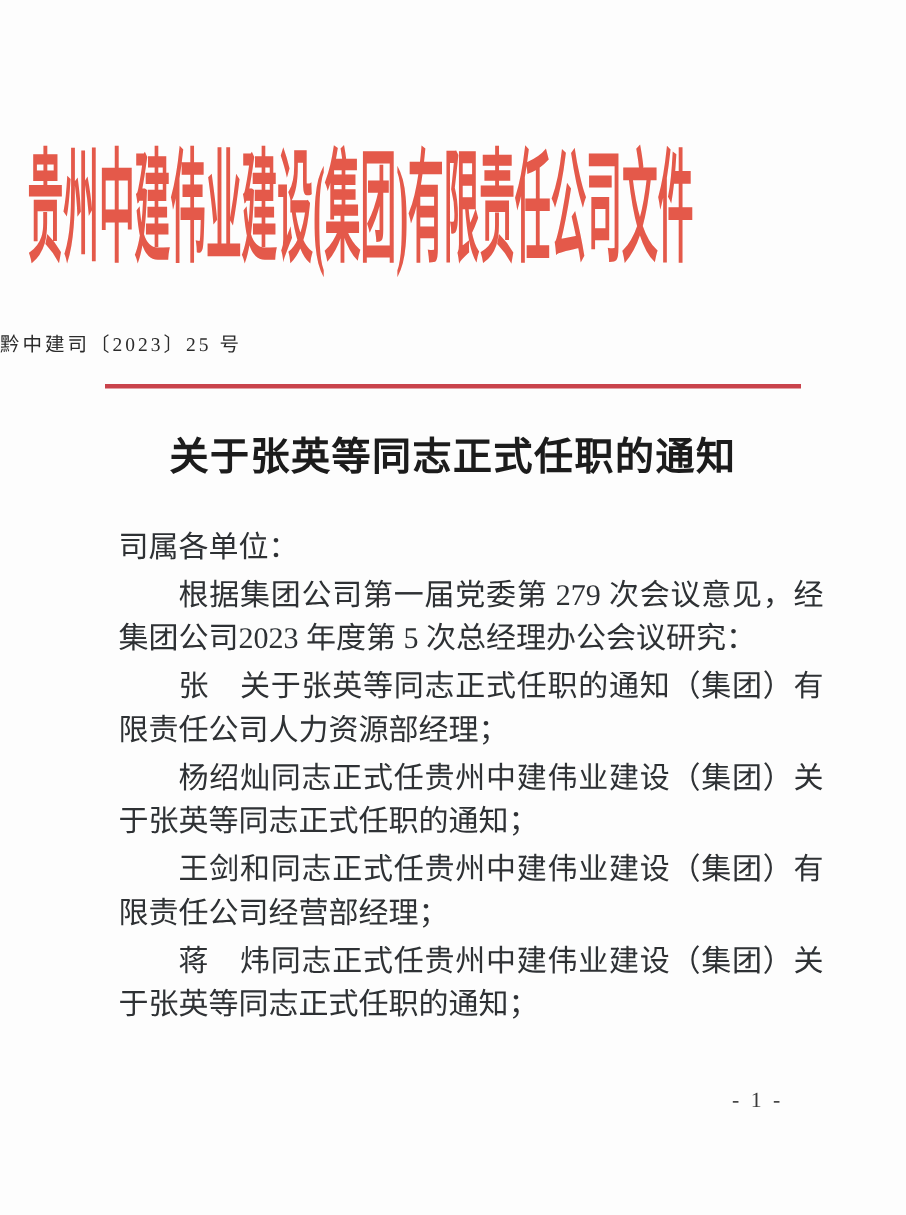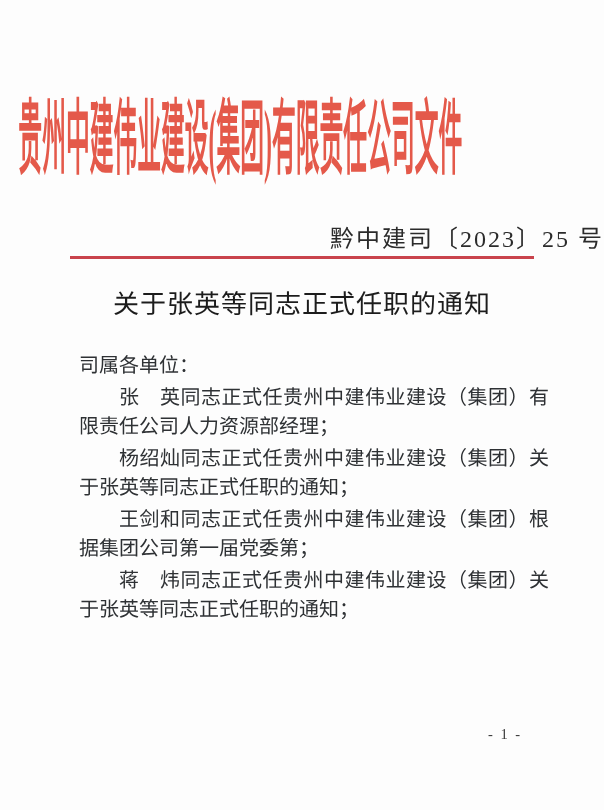--- a/index.html
+++ b/index.html
@@ -37,37 +37,37 @@
     line-height: 1;
     color: var(--letterhead-red);
     white-space: nowrap;
     transform: scaleX(0.29);
     transform-origin: center center;
     letter-spacing: 0;
   }
   .doc-number {
     position: absolute;
     top: 219px; left: 0; width: 604px;
-    text-align: right;
-    font-size: 24px;
+    text-align: left;
+    font-size: 13px;
     letter-spacing: 2px;
     color: #2b2b2b;
   }
   .red-rule {
     position: absolute;
     top: 256px; left: 70px;
     width: 464px; height: 3px;
     background: var(--rule-red);
   }
   .doc-title {
     position: absolute;
     top: 283px; left: 0; width: 604px;
     text-align: center;
     font-size: 26px;
-    font-weight: normal;
+    font-weight: bold;
     letter-spacing: 1px;
     color: var(--title-ink);
   }
   .doc-body {
     position: absolute;
     top: 351px; left: 79px;
     width: 470px;
     font-size: 20px;
     line-height: 29px;
     color: var(--ink);
@@ -97,21 +97,22 @@
   </div>
 
   <div class="doc-number">黔中建司〔2023〕25 号</div>
 
   <div class="red-rule"></div>
 
   <h1 class="doc-title">关于张英等同志正式任职的通知</h1>
 
   <div class="doc-body">
     <p class="salutation">司属各单位：</p>
-    <p>张　英同志正式任贵州中建伟业建设（集团）有限责任公司人力资源部经理；</p>
+    <p>根据集团公司第一届党委第 279 次会议意见，经集团公司2023 年度第 5 次总经理办公会议研究：</p>
+    <p>张　关于张英等同志正式任职的通知（集团）有限责任公司人力资源部经理；</p>
     <p>杨绍灿同志正式任贵州中建伟业建设（集团）关于张英等同志正式任职的通知；</p>
-    <p>王剑和同志正式任贵州中建伟业建设（集团）根据集团公司第一届党委第；</p>
+    <p>王剑和同志正式任贵州中建伟业建设（集团）有限责任公司经营部经理；</p>
     <p>蒋　炜同志正式任贵州中建伟业建设（集团）关于张英等同志正式任职的通知；</p>
   </div>
 
   <div class="page-number">- 1 -</div>
 
 </div>
 
 </body></html>

